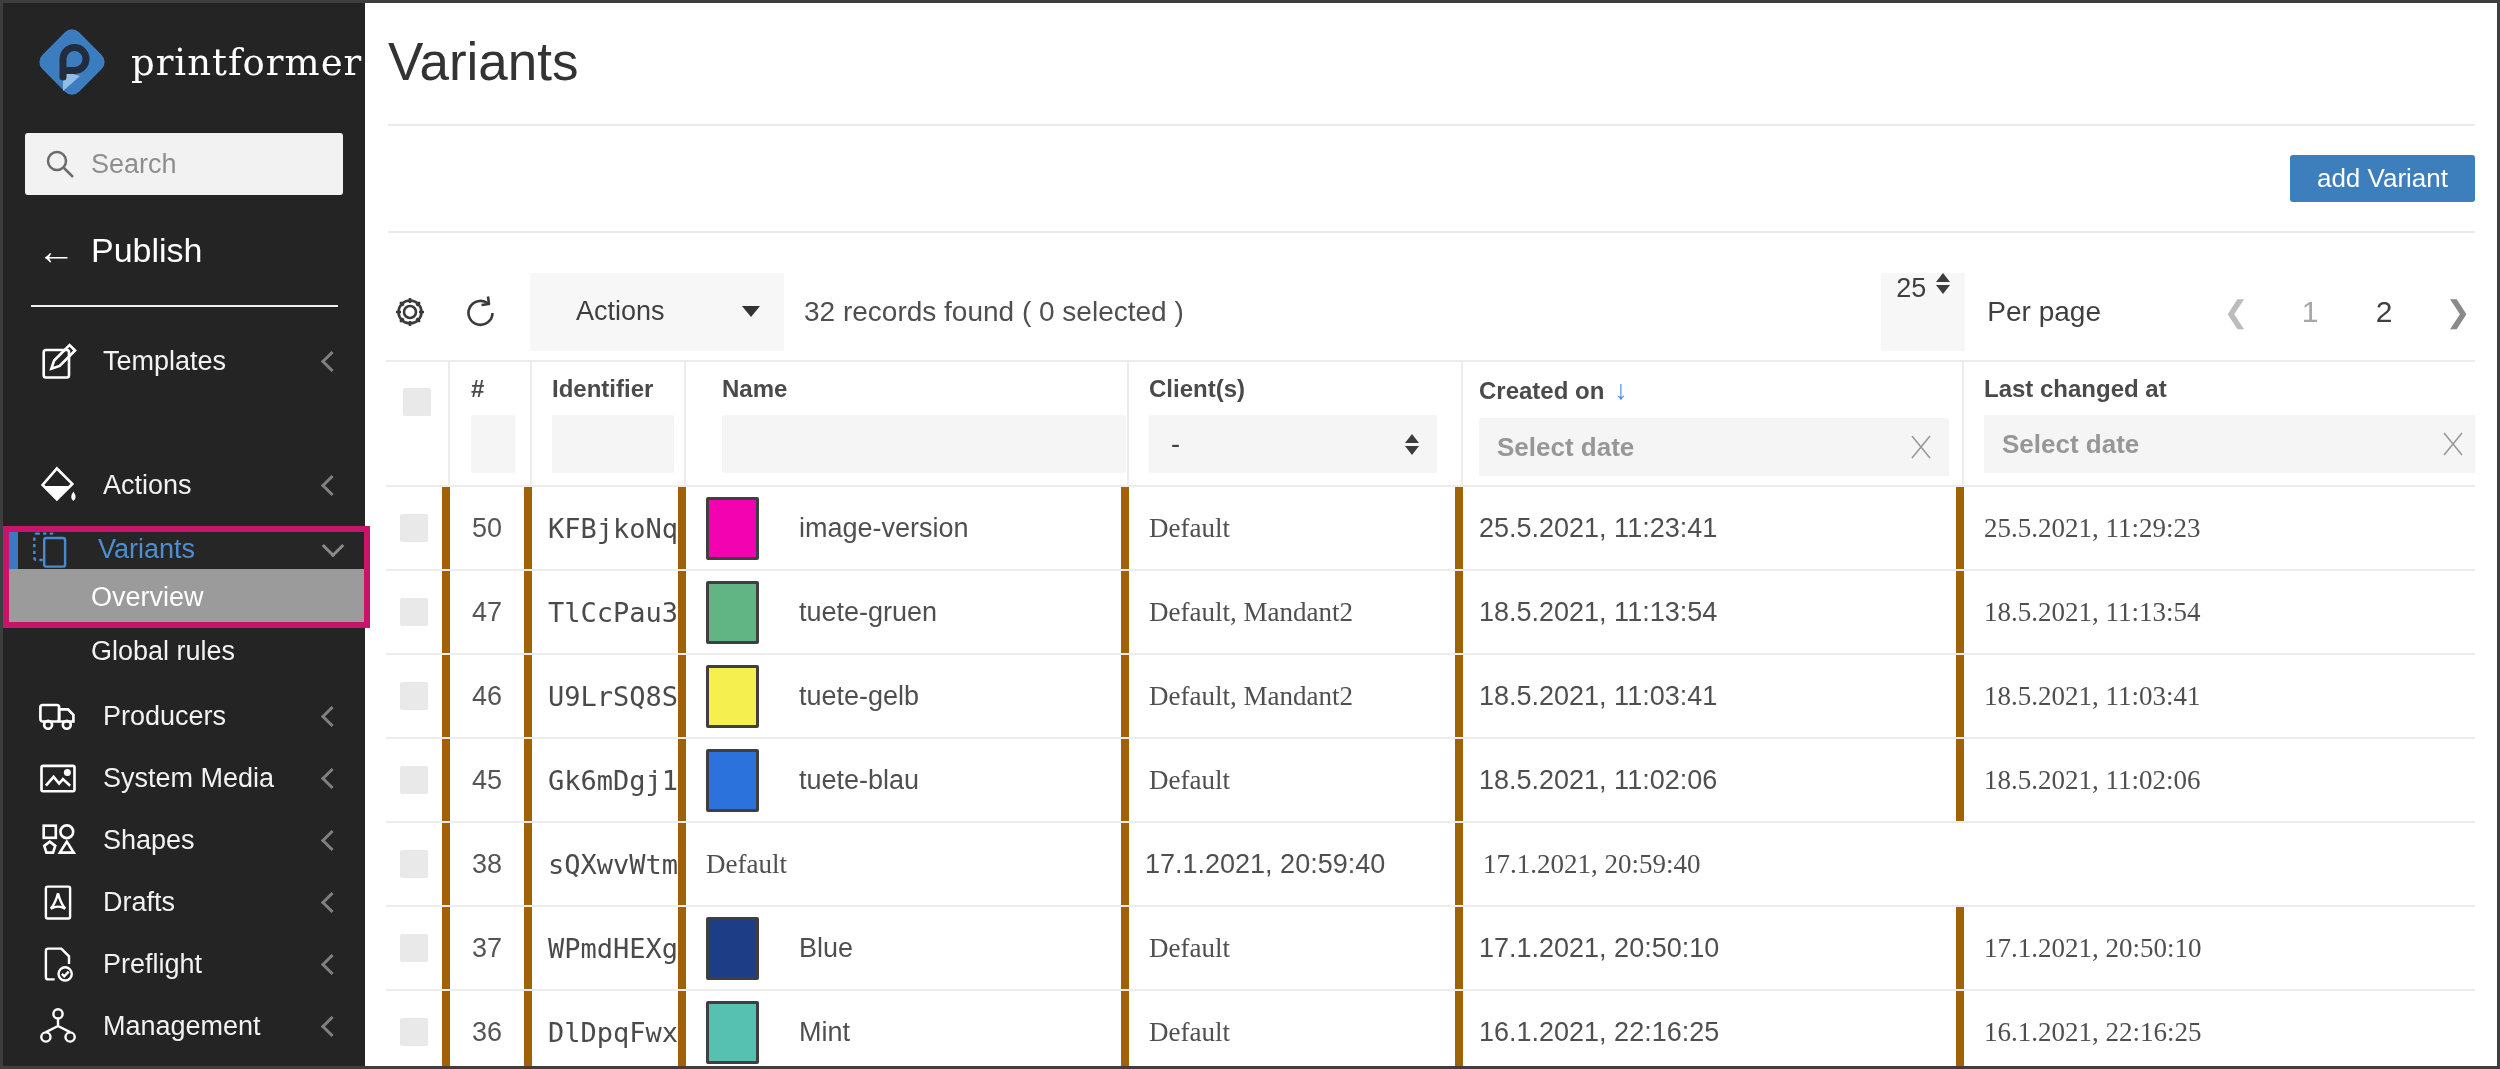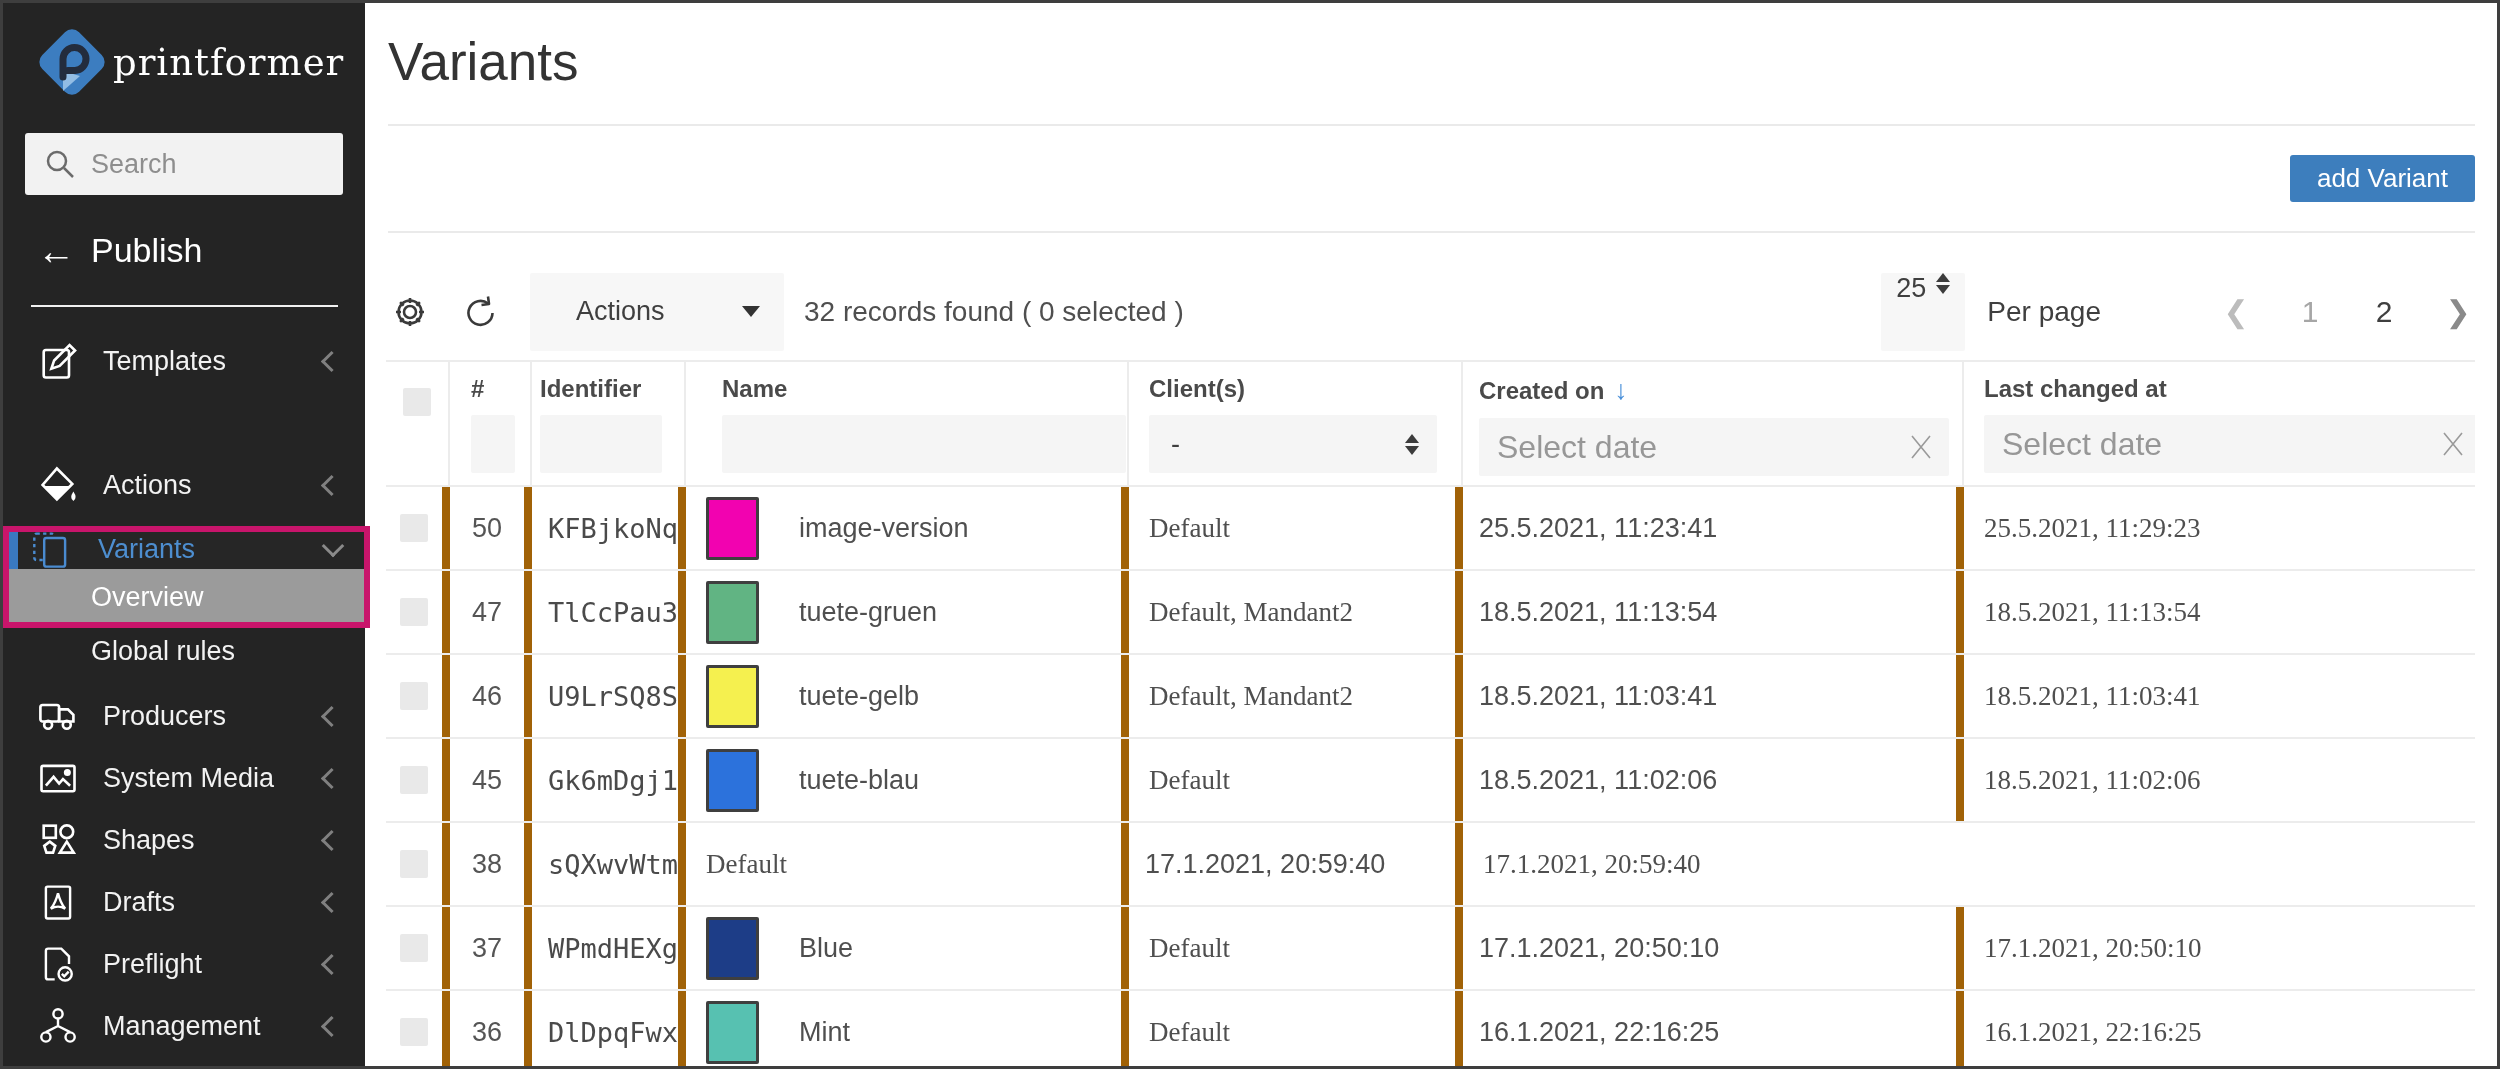--- a/index.html
+++ b/index.html
@@ -5,21 +5,21 @@
   * { margin:0; padding:0; box-sizing:border-box; }
   html,body { width:2500px; height:1069px; background:#fff; font-family:"Liberation Sans", sans-serif; }
   .frame { position:relative; width:2500px; height:1069px; border:3px solid #3e3e3e; overflow:hidden; background:#fff; }
 
   
   .sidebar { position:absolute; left:0; top:0; width:362px; height:100%; background:#242424; }
   .logo { position:absolute; left:30px; top:20px; display:flex; align-items:center; }
   .logo-mark { position:relative; width:78px; height:78px; }
   .logo-diamond { position:absolute; inset:13px; background:#3c7dc0; border-radius:10px; transform:rotate(45deg); }
   .logo-glyph { position:absolute; inset:0; }
-  .logo-text { color:#fff; font-family:"DejaVu Serif", serif; font-size:37px; letter-spacing:1px; margin-left:2px; }
+  .logo-text { color:#fff; font-family:"DejaVu Serif", serif; font-size:37px; letter-spacing:1px; margin-left:20px; }
 
   .search { position:absolute; left:22px; top:130px; width:318px; height:62px; background:#f2f2f2; border-radius:3px; display:flex; align-items:center; padding-left:18px; }
   .search input { border:none; outline:none; background:transparent; font-size:27px; color:#444; margin-left:14px; width:240px; font-family:"Liberation Sans",sans-serif; }
   .search input::placeholder { color:#8e8e8e; }
 
   .publish { position:absolute; left:34px; top:228px; display:flex; align-items:center; color:#fff; font-size:34px; }
   .publish .arr { font-size:38px; margin-right:16px; line-height:1; }
   .side-divider { position:absolute; left:28px; top:302px; width:307px; height:2px; background:#f1f1f1; }
 
   .navitem { position:absolute; left:0; width:362px; height:62px; display:flex; align-items:center; padding-left:32px; color:#f2f2f2; font-size:27px; }
@@ -65,21 +65,21 @@
   .grid { display:grid; grid-template-columns:64px 82px 154px 443px 334px 501px 1fr; }
   .thead-row { height:123px; }
   .th { border-right:2px solid #ececec; padding-top:13px; position:relative; }
   .th:last-child { border-right:none; }
   .th-label { font-size:24px; font-weight:700; color:#4a4a4a; display:flex; align-items:center; }
   .sort-arrow { color:#4a90d9; font-weight:400; font-size:27px; margin-left:10px; }
   .finput { height:58px; background:#f5f5f5; border:none; border-radius:2px; outline:none; font-size:26px; color:#444; padding:0 14px; margin-top:12px; font-family:"Liberation Sans",sans-serif; }
   .fselect { height:58px; background:#f5f5f5; border-radius:2px; margin-top:12px; display:flex; align-items:center; padding:0 18px 0 22px; font-size:27px; color:#3f3f3f; }
   .fselect .stepper { margin-left:auto; }
   .fdate { height:58px; background:#f5f5f5; border-radius:2px; margin-top:12px; display:flex; align-items:center; padding:0 16px 0 2px; }
-  .fdate input { flex:1; min-width:0; border:none; outline:none; background:transparent; font-size:32px; color:#444; padding-left:16px; font-family:"Liberation Sans",sans-serif; }
+  .fdate input { flex:1; min-width:0; border:none; outline:none; background:transparent; font-size:26px; color:#444; padding-left:16px; font-family:"Liberation Sans",sans-serif;font-weight:bold; }
   .fdate input::placeholder { color:#979797; }
   .x-icon { flex:0 0 24px; }
 
   .tr { height:84px; border-top:2px solid #ececec; }
   .td { border-right:8px solid #a16207; display:flex; align-items:center; font-size:27px; color:#4f4f4f; }
   .td:last-child { border-right:none; }
   .cb { width:28px; height:28px; background:#e9e9e9; border-radius:2px; }
   .td-cb { justify-content:center; } .th-cb { display:flex; justify-content:center; padding-top:26px; }
   .td-num { justify-content:center; color:#555; }
   .td-id { padding-left:16px; font-family:"DejaVu Sans Mono", monospace; color:#4a4a4a; }
@@ -288,21 +288,21 @@
 
     <div class="tbl">
       <div class="grid thead-row">
         <div class="th th-cb">
           <span class="cb"></span>
         </div>
         <div class="th" style="padding-left:21px">
           <div class="th-label">#</div>
           <input class="finput" style="width: 44px;">
         </div>
-        <div class="th" style="padding-left:8px">
+        <div class="th" style="padding-left:20px">
           <div class="th-label">Identifier</div>
           <input class="finput" style="width: 122px;">
         </div>
         <div class="th" style="padding-left:36px">
           <div class="th-label">Name</div>
           <input class="finput" style="width: 404px;">
         </div>
         <div class="th" style="padding-left:20px">
           <div class="th-label">Client(s)</div>
           <div class="fselect" style="width:288px">

